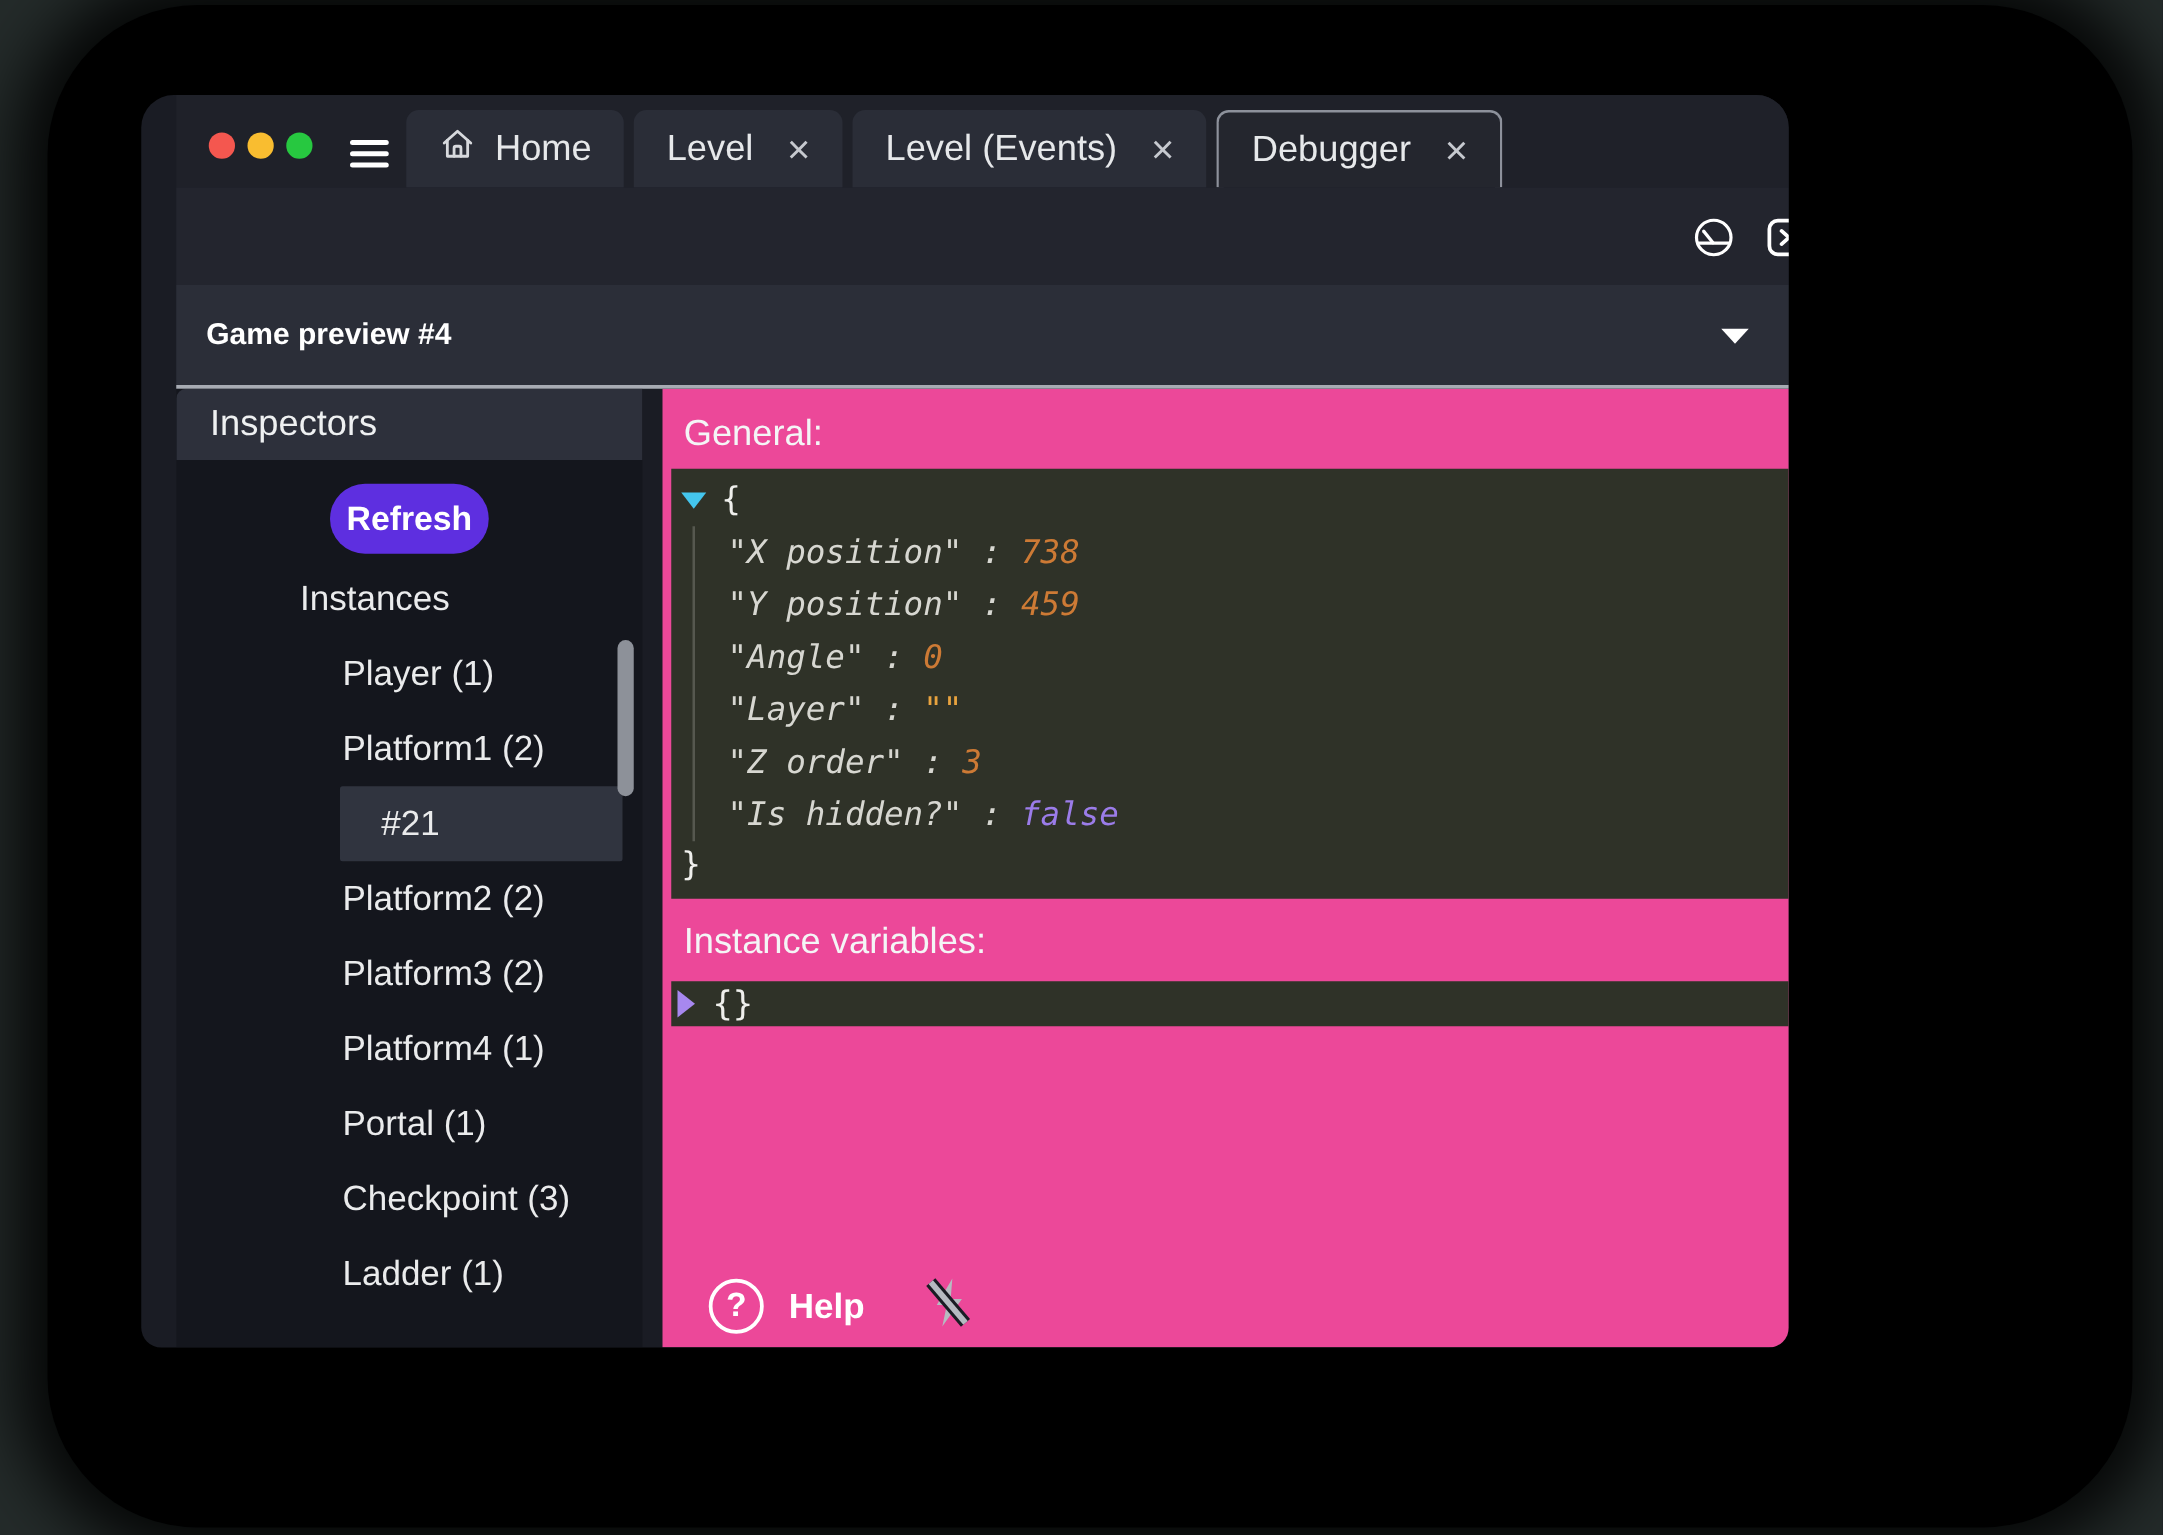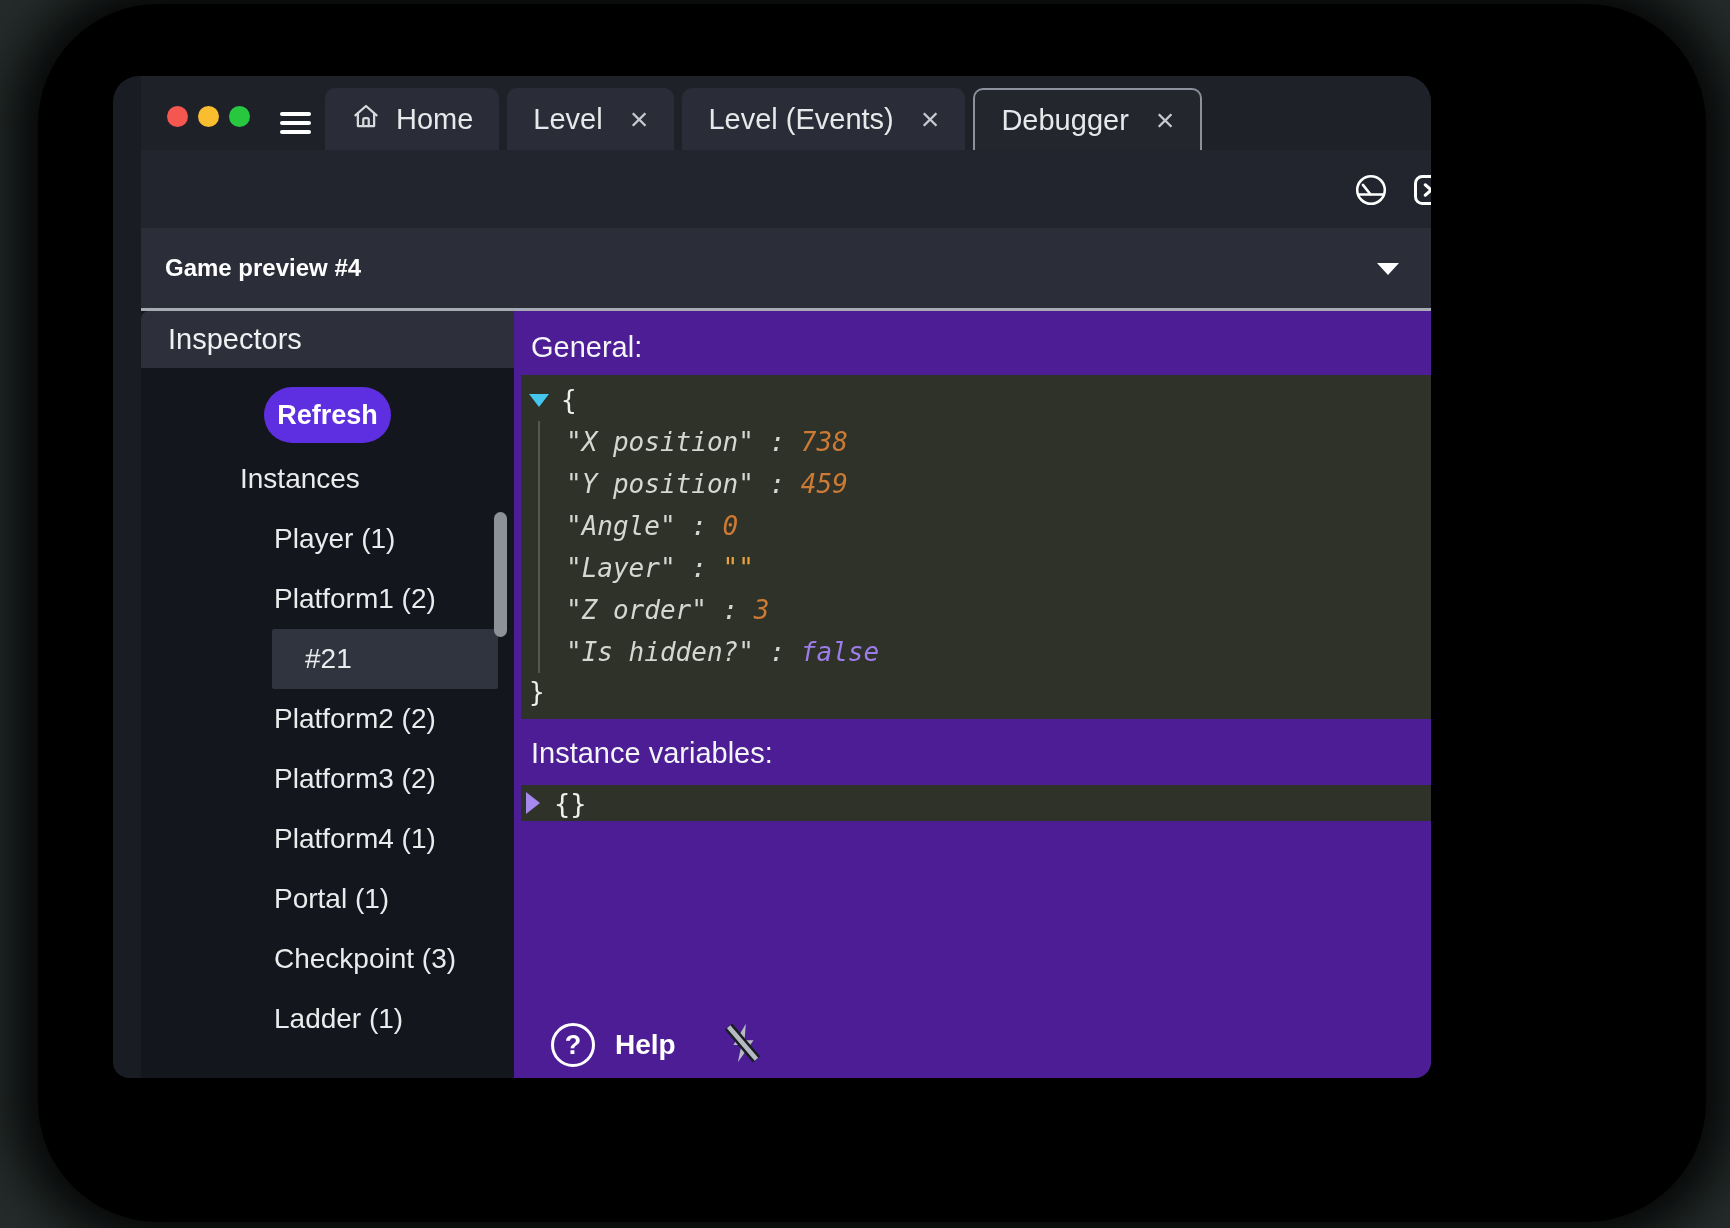--- a/index.html
+++ b/index.html
@@ -38,36 +38,36 @@
   
   .preview-row { flex:0 0 80px; background:#2b2e38; display:flex; align-items:center;
                  padding-left:24px; position:relative; }
   .preview-title { font-size:24px; font-weight:bold; color:#fff; }
   .caret-down { position:absolute; right:32px; top:35px; width:0; height:0;
                 border-left:11px solid transparent; border-right:11px solid transparent;
                 border-top:12px solid #fff; }
   .divider { flex:0 0 3px; background:#a7abb3; }
 
   
-  .content { flex:1; display:flex; overflow:hidden; }
+  .content { flex:1; display:flex; overflow:hidden;gap:16px; }
   .sidebar { flex:0 0 373px; background:#14161d; position:relative; overflow:hidden; }
   .sb-header { height:57px; background:#2d303b; border-top-left-radius:8px; color:#eef0f1;
                font-size:29px; display:flex; align-items:center; padding-left:27px; }
   .refresh { display:block; margin:19px auto 6px; width:127px; height:56px;
              color:#fff; font-size:27px; font-weight:bold; border:none; border-radius:28px; }
   .tree-row { height:60px; display:flex; align-items:center; color:#eaebec; font-size:28px; }
   .lvl1 { padding-left:99px; }
   .lvl2 { padding-left:133px; }
   .lvl3 { padding-left:164px; }
   .tree-row.selected { background:#30343f; margin:0 16px 0 131px; padding-left:33px; border-radius:2px; }
   .sb-scroll { position:absolute; right:7px; top:201px; width:13px; height:125px;
                background:#8d9199; border-radius:7px; }
 
   
-  .main { flex:1; background:#4c1d95; position:relative; padding:18px 0 0 17px; }
+  .main { flex:1; background:#ec4899; position:relative; padding:18px 0 0 17px; }
   .section-label { font-size:29px; font-weight:500; color:#f4f5f6; line-height:36px; }
   .json-box { margin:10px 0 0 -10px; width:1090px; background:#2f3228; padding:8px 0 10px 8px;
               font-family:"DejaVu Sans Mono", monospace; font-size:26px; color:#efefec; }
   .json-head { display:flex; align-items:center; gap:12px; height:34px; }
   .tri-down { width:0; height:0; border-left:10px solid transparent; border-right:10px solid transparent;
               border-top:13px solid #44c6ee; }
   .props { margin-left:9px; border-left:2px solid #56584f; padding-left:26px; margin-top:4px;font-style:italic; }
   .jline { height:42px; display:flex; align-items:center; }
   .jkey { color:#d7d7d1; }
   .jkey::before, .jkey::after { content:'"'; }

